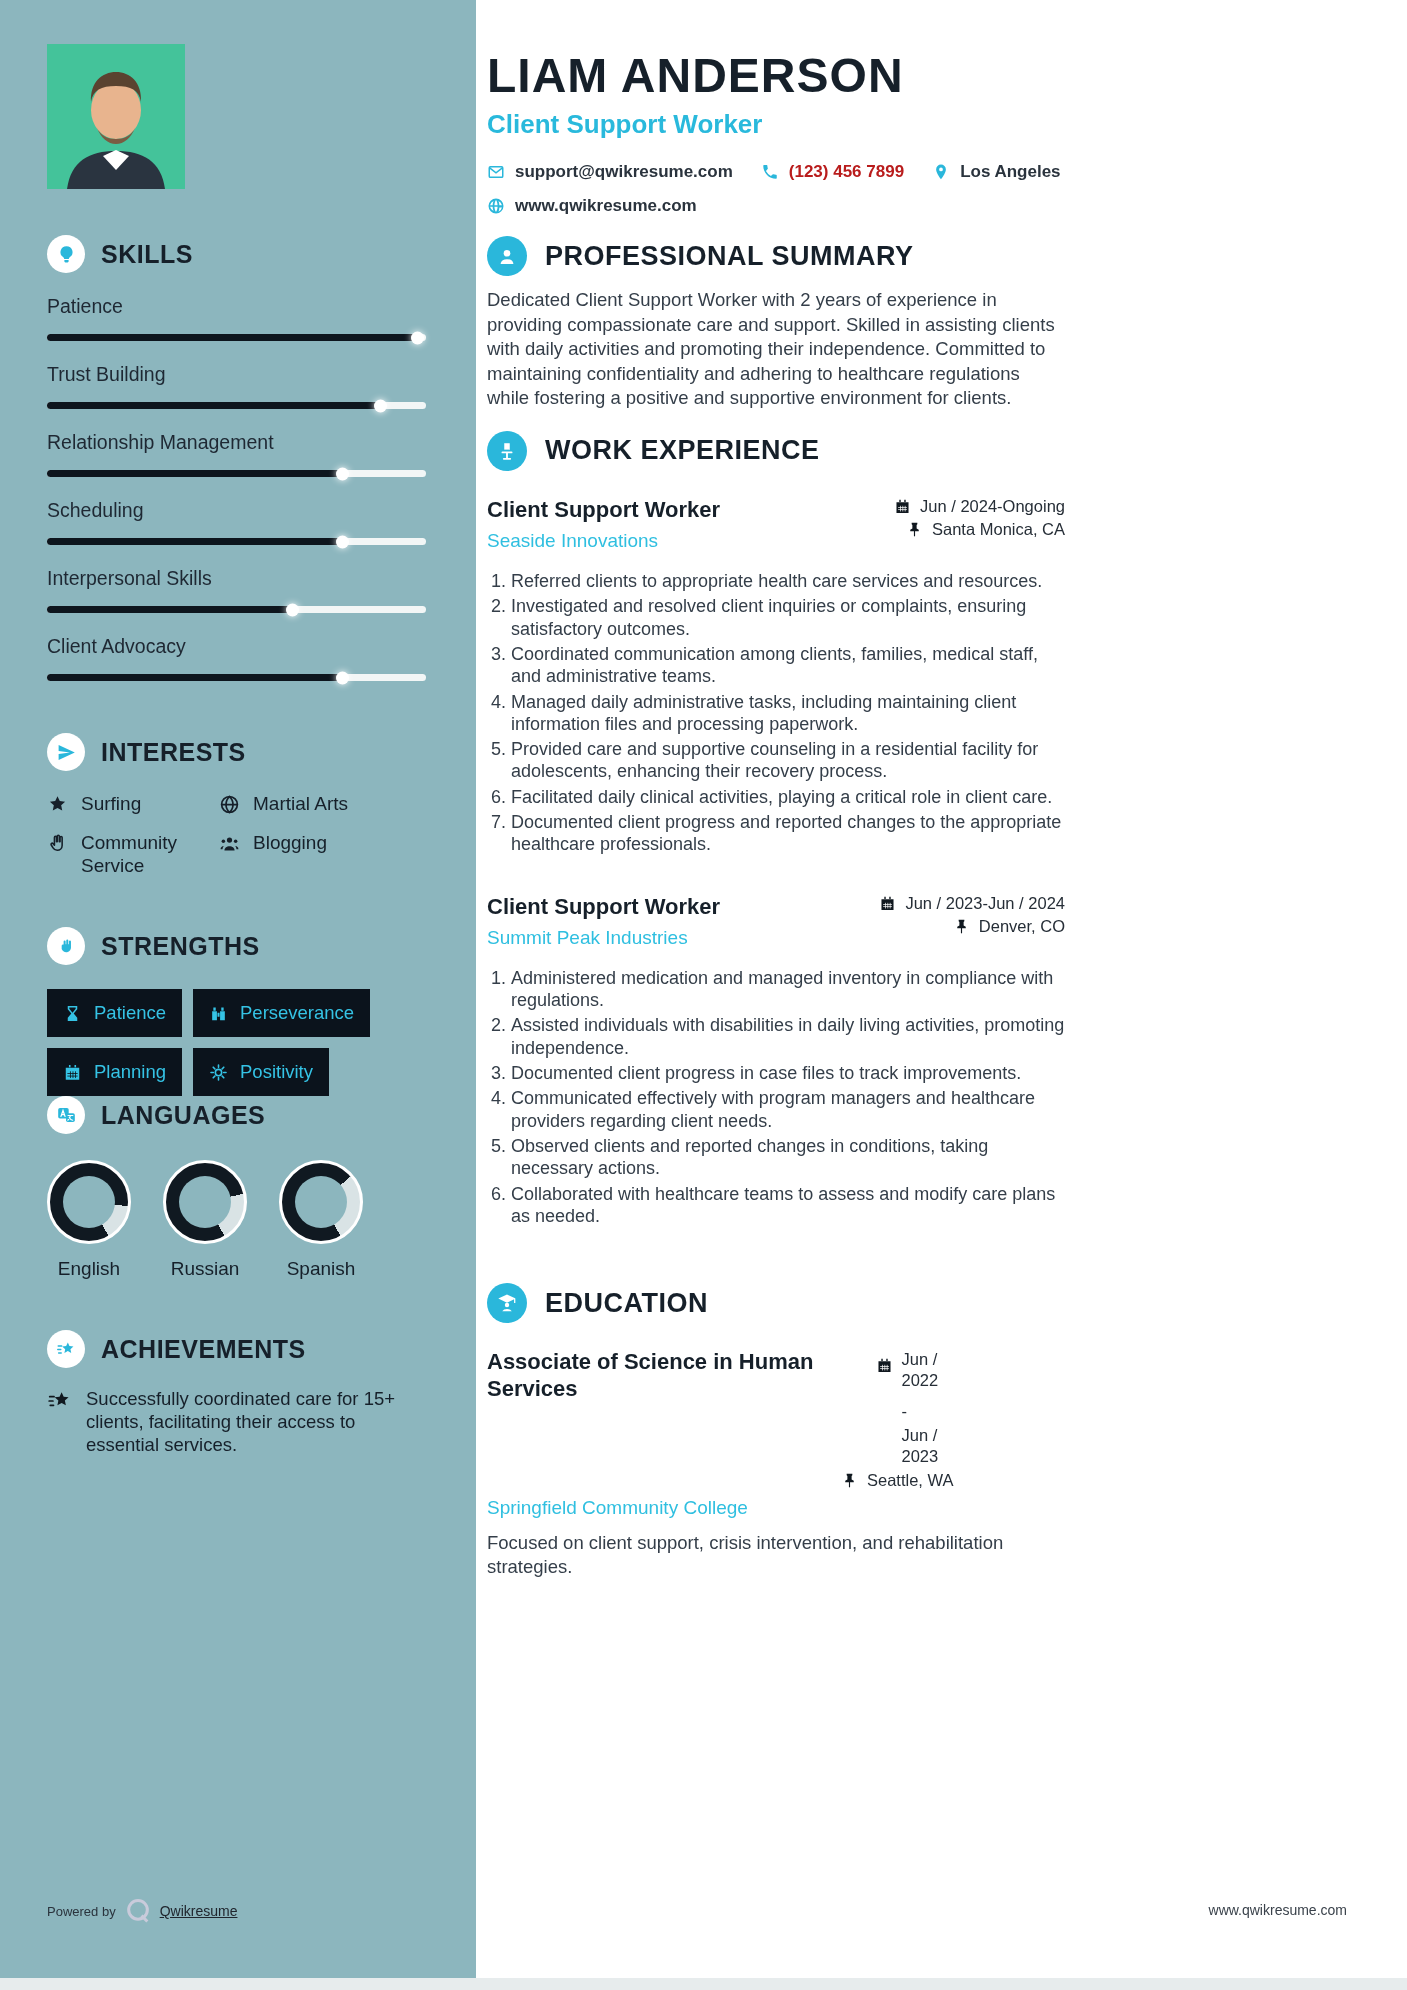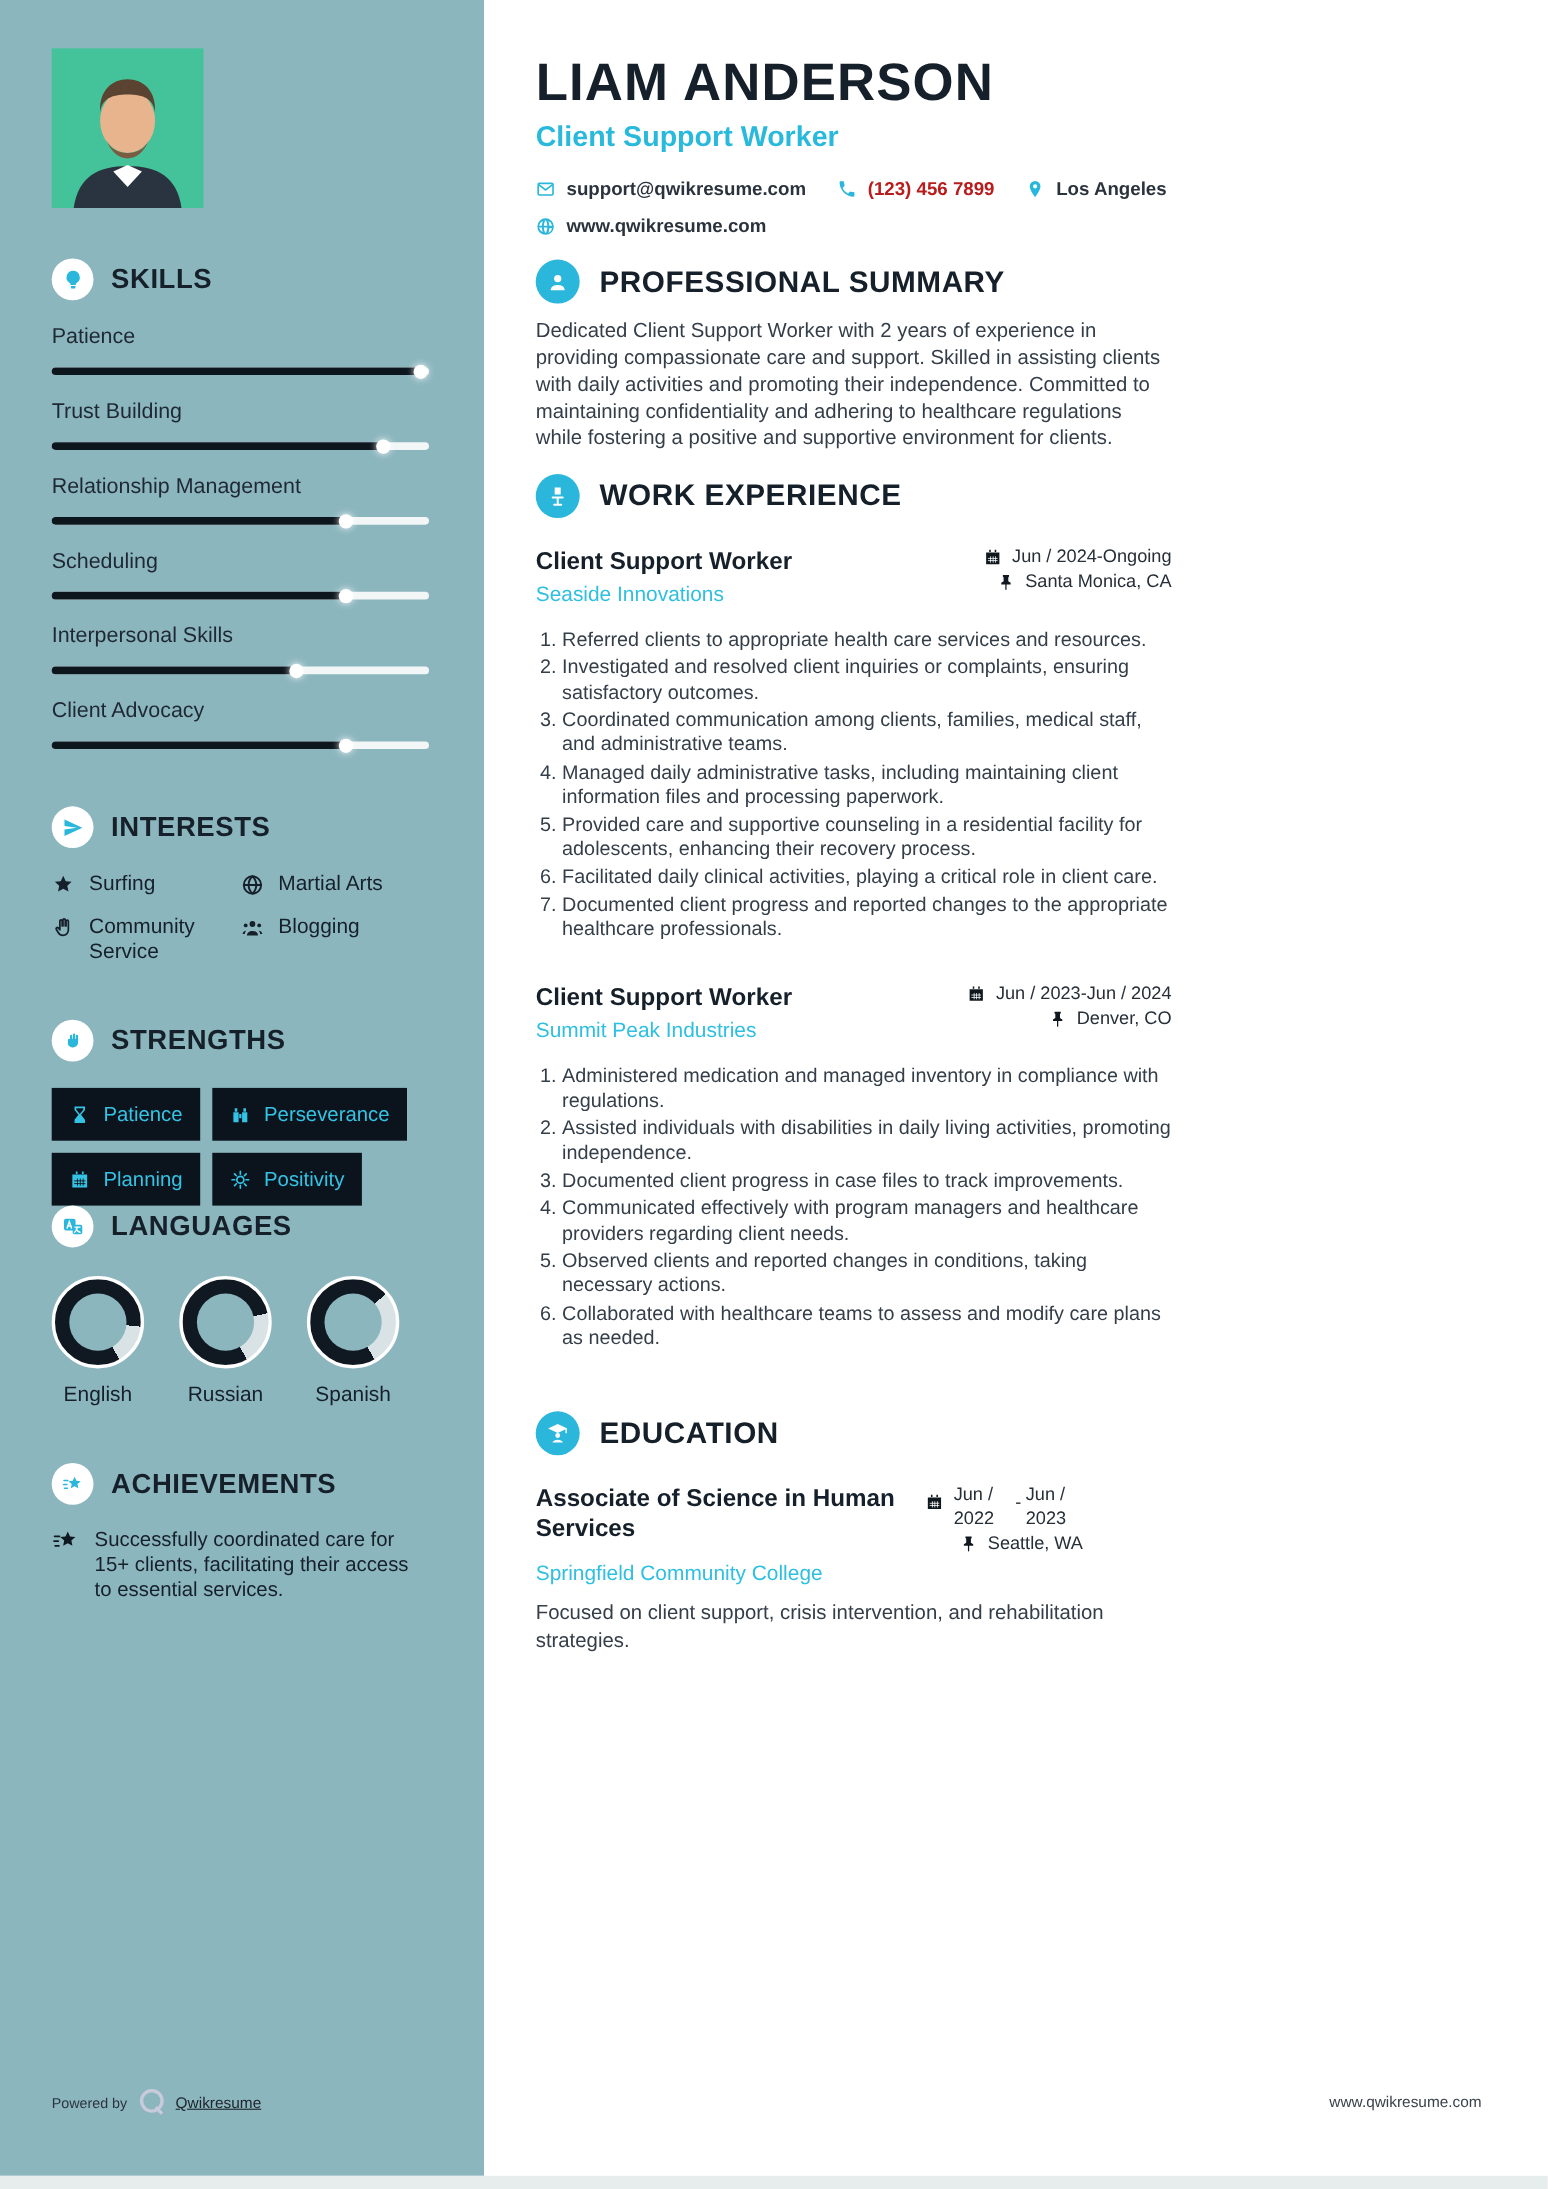--- a/index.html
+++ b/index.html
@@ -1,21 +1,21 @@
 <!DOCTYPE html>
 <html><head>
 <meta charset="utf-8">
 <style>
   html,body{margin:0;padding:0;}
   body{
     width:1407px;height:1990px;position:relative;background:#ffffff;
     font-family:"Liberation Sans",sans-serif;color:#1b2530;overflow:hidden;
   }
   
-  .sidebar{position:absolute;left:0;top:0;width:440px;height:1978px;background:#8cb6be;box-sizing:border-box;padding:0 50px 0 47px;}
+  .sidebar{position:absolute;left:0;top:0;width:476px;height:1978px;background:#8cb6be;box-sizing:border-box;padding:0 50px 0 47px;}
   .bottom-strip{position:absolute;left:0;bottom:0;width:100%;height:12px;background:#e7eced;}
   .main{position:absolute;left:487px;top:0;width:578px;}
   
   .photo{margin:44px 0 0 0;width:138px;height:145px;overflow:hidden;background:#44c39a;}
   
   .side-head{display:flex;align-items:center;gap:16px;}
   .side-head .bubble{width:38px;height:38px;border-radius:50%;background:#ffffff;display:flex;align-items:center;justify-content:center;flex:0 0 auto;color:#2ab7db;}
   .side-head .bubble svg{width:21px;height:21px;}
   .side-head h2{margin:0;font-size:25px;font-weight:bold;color:#16202a;letter-spacing:.5px;}
   
@@ -65,21 +65,21 @@
   .sec-h .bubble svg{width:22px;height:22px;}
   .sec-h h2{margin:0;font-size:27px;font-weight:bold;color:#16202a;letter-spacing:.5px;}
   .summary-text{margin:12px 0 0 0;font-size:18.5px;line-height:1.33;color:#343e49;}
   .job{margin-top:26px;}
   .job-head{display:flex;justify-content:space-between;align-items:flex-start;}
   .job-head .left h3{margin:0;font-size:22px;font-weight:bold;color:#16202a;}
   .company{margin-top:7px;font-size:19px;color:#2fbfe0;}
   .meta{display:flex;flex-direction:column;align-items:flex-end;gap:4px;flex:0 0 auto;margin-left:14px;}
   .meta-row{display:flex;align-items:center;gap:9px;font-size:16.5px;color:#262e37;}
   .meta-row svg{width:17px;height:17px;color:#10181f;flex:0 0 auto;}
-  .date-split{display:flex;gap:4px;align-items:flex-start;}
+  .date-split{display:flex;gap:4px;align-items:flex-start;flex-direction:column;}
   .date-col{width:52px;font-size:16.5px;color:#262e37;line-height:1.25;}
   ol.duties{margin:18px 0 0 0;padding-left:24px;font-size:18px;line-height:1.24;color:#343e49;}
   ol.duties li{margin-bottom:3px;}
   .edu-head{display:flex;justify-content:flex-start;align-items:flex-start;margin-top:26px;}
   .edu-head h3{margin:0;font-size:22px;font-weight:bold;color:#16202a;width:340px;line-height:1.2;}
   .edu-desc{margin:12px 0 0 0;font-size:18.5px;line-height:1.33;color:#343e49;}
 </style>
 </head>
 <body>
 

